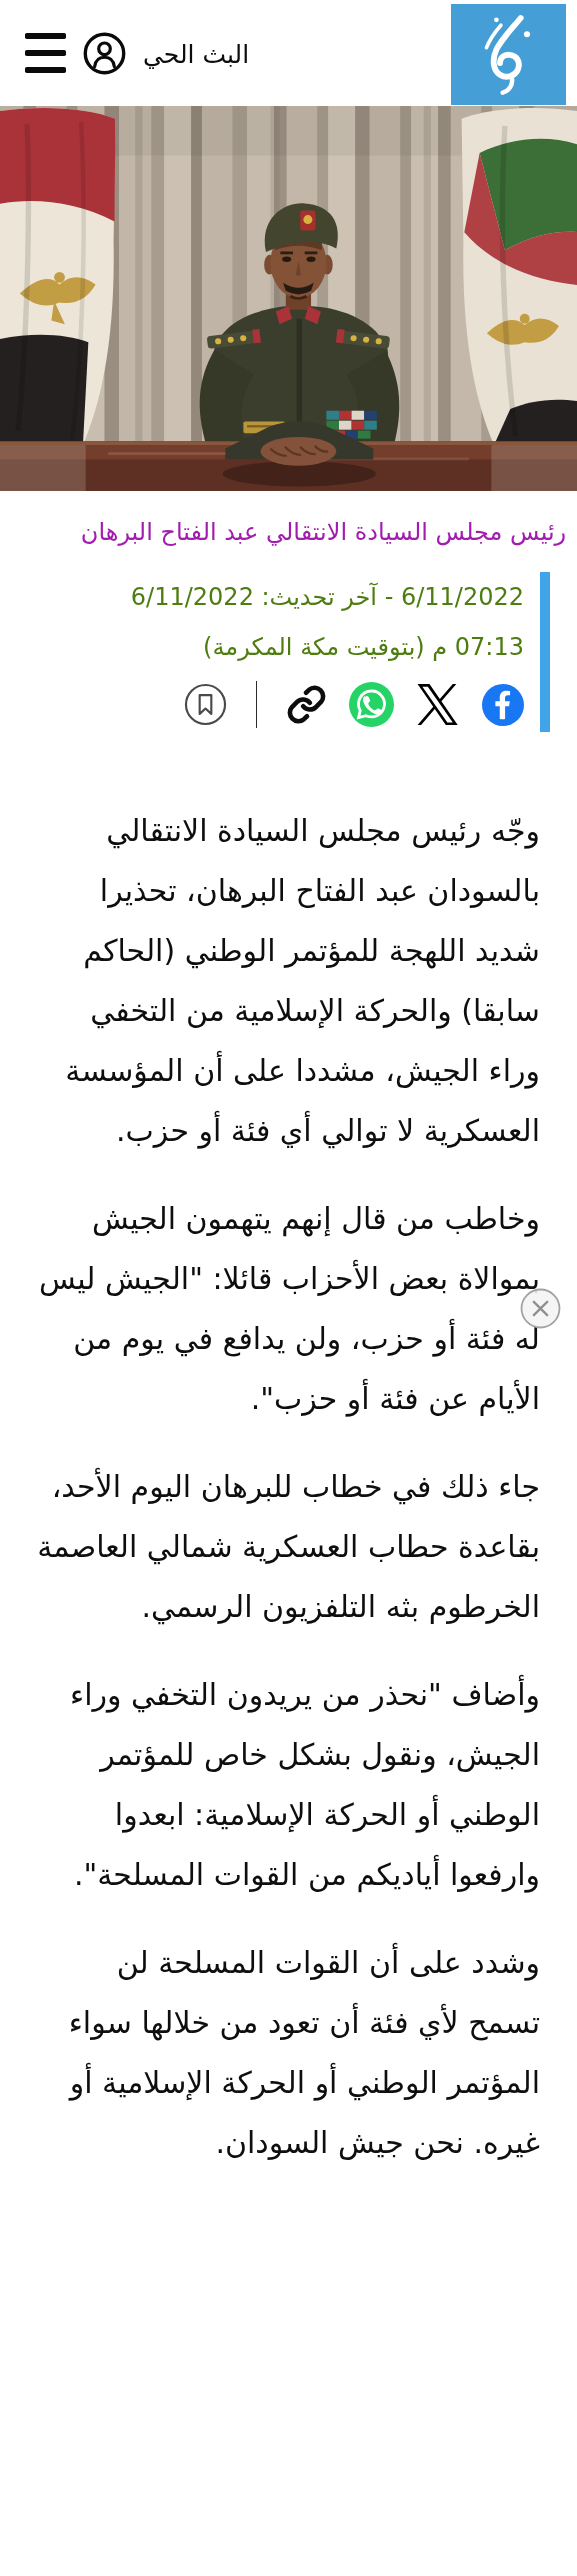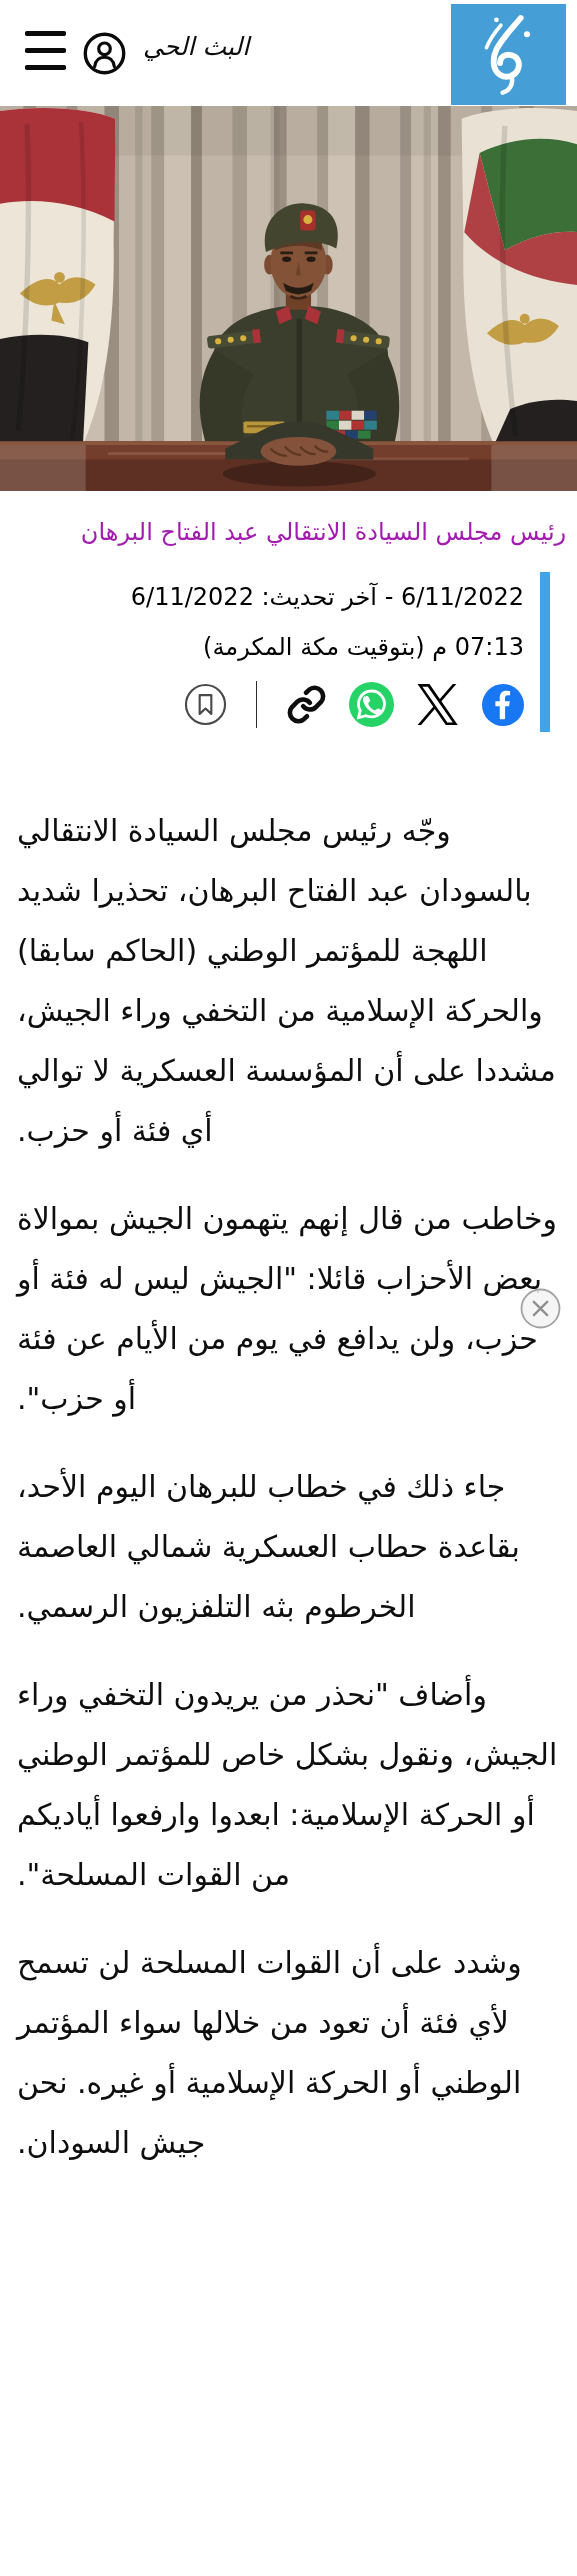--- a/index.html
+++ b/index.html
@@ -9,21 +9,21 @@
     font-family:"DejaVu Sans", sans-serif;
     -webkit-font-smoothing:antialiased;
   }
   .page{width:577px;height:2576px;position:relative;}
 
   
   .navbar{
     height:106px;display:flex;align-items:center;justify-content:space-between;
     padding:0 10.8px 0 25px;box-sizing:border-box;background:#fff;
   }
-  .nav-left{display:flex;align-items:flex-start;gap:16px;direction:ltr;font-style:italic;}
+  .nav-left{display:flex;align-items:center;gap:16px;direction:ltr;}
   .menu-btn{background:none;border:none;padding:0;cursor:pointer;display:flex;flex-direction:column;gap:11.7px;}
   .menu-btn span{display:block;width:41px;height:5.4px;background:#0a0a0a;border-radius:1.8px;}
   .account-btn{background:none;border:none;padding:0;cursor:pointer;width:45px;height:45px;}
   .live-link{font-size:25px;color:#0d0d0d;text-decoration:none;letter-spacing:0;line-height:1;padding-top:3.6px;}
   .logo-box{
     width:115px;height:101px;background:#459fd6;border:none;padding:7.2px;box-sizing:border-box;
     display:flex;align-items:center;justify-content:center;cursor:pointer;margin-top:2.7px;
   }
 
   
@@ -32,28 +32,28 @@
   .caption{
     direction:rtl;text-align:right;padding:16px 10.8px 0 10.8px;
     color:#a21caf;font-size:24px;line-height:51px;
   }
 
   
   .meta{
     direction:rtl;margin:14.4px 27px 0 27px;
     border-right:10.8px solid #41a4e9;padding-right:16px;
   }
-  .date-line{font-size:24px;line-height:50px;color:#000000;text-align:right;}
+  .date-line{font-size:24px;line-height:50px;color:#4d7c0f;text-align:right;}
   .share-row{display:flex;direction:rtl;align-items:center;gap:21.6px;margin-top:9px;padding-bottom:3.6px;}
   .share-btn{background:none;border:none;padding:0;cursor:pointer;line-height:0;}
   .share-divider{width:1.8px;height:47px;background:#2b2b2b;margin:0 7.2px;}
 
   
   .article{
-    direction:rtl;text-align:left;padding:0 17px;margin-top:69px;
+    direction:rtl;text-align:right;padding:0 37px;margin-top:69px;
     color:#0e0e0e;font-size:30px;line-height:60px;
   }
   .article p{margin:0 0 28px 0;}
 
   
   .close-fab{
     position:absolute;top:1288px;left:520px;width:41px;height:41px;
     background:none;border:none;padding:0;cursor:pointer;line-height:0;
   }
 </style>

